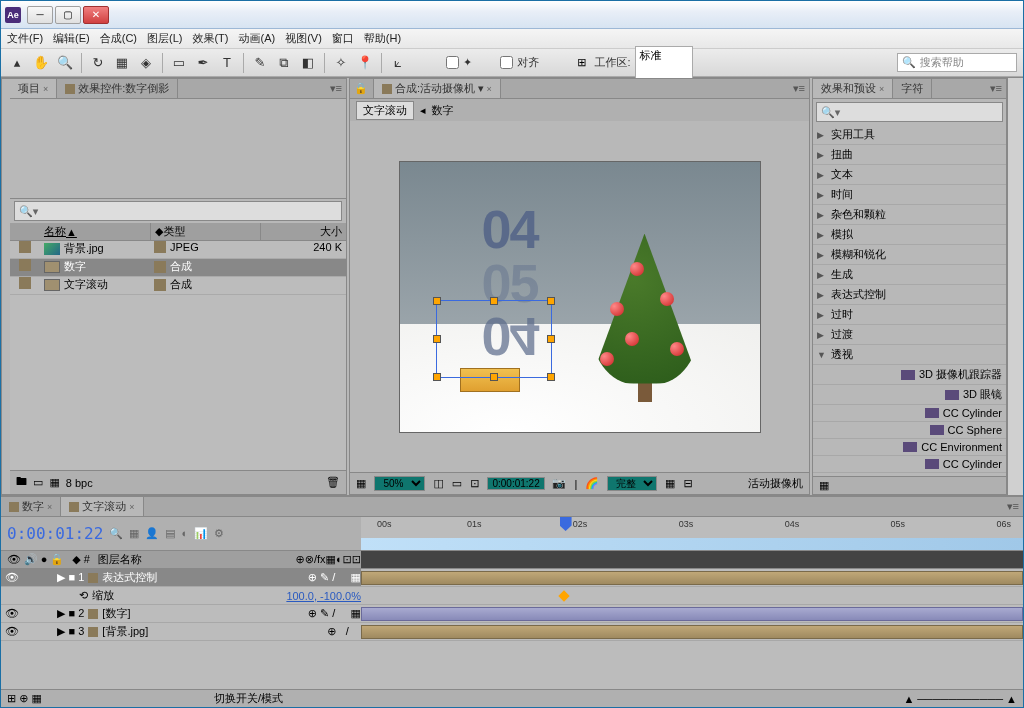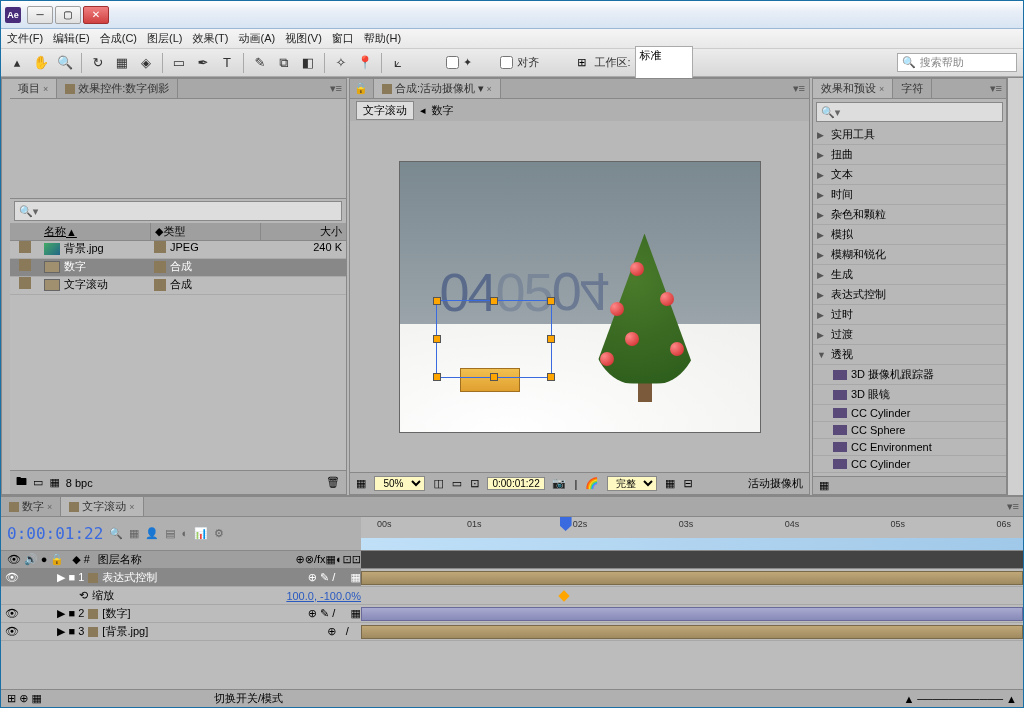--- a/index.html
+++ b/index.html
@@ -54,35 +54,35 @@
 .viewer .tabs .tab { font-size:11px; }
 .crumb { height:22px; display:flex; align-items:center; padding:0 6px; gap:6px; background:#b0b0b0; }
 .crumbbtn { border:1px solid #888; background:#ddd; padding:1px 6px; }
 .canvas { flex:1; background:#B8B8B8; display:flex; align-items:center; justify-content:center; position:relative; }
 .scene { width:360px; height:270px; position:relative; background:linear-gradient(#7a8890,#9aa4aa 60%,#e8ece8 62%,#f0f0ee); box-shadow:0 0 0 1px #666; }
 .snow { position:absolute; bottom:0; left:0; right:0; height:40%; background:radial-gradient(ellipse at 30% 100%,#fff,#f0f0ee); }
 .tree { position:absolute; right:60px; bottom:30px; width:110px; height:170px; }
 .tree::before { content:""; position:absolute; bottom:0; left:50%; transform:translateX(-50%); width:14px; height:20px; background:#7a5a3a; }
 .tree .cone { position:absolute; bottom:18px; left:0; right:0; height:150px; background:radial-gradient(circle at 40% 30%,#4a7a2a,#2a5a1a); clip-path:polygon(50% 0,100% 100%,0 100%); border-radius:50% 50% 40% 40%; }
 .orn { position:absolute; width:14px; height:14px; border-radius:50%; background:radial-gradient(circle at 30% 30%,#f88,#c22); }
-.numbox { position:absolute; left:40px; top:40px; width:140px; height:180px; display:flex; flex-direction:row; align-items:center; color:#5a6a8a; font-weight:normal; font-family:Arial; }
+.numbox { position:absolute; left:40px; top:40px; width:140px; height:180px; display:flex; flex-direction:column; align-items:center; color:#5a6a8a; font-weight:bold; font-family:Arial; }
 .numbox .n { font-size:54px; line-height:54px; letter-spacing:-2px; }
 .numbox .n.mid { opacity:0.4; }
 .selbox { position:absolute; border:1px solid #3a6adf; }
 .handle { position:absolute; width:8px; height:8px; background:#ffa500; border:1px solid #555; }
 .gift { position:absolute; left:60px; bottom:40px; width:60px; height:24px; background:linear-gradient(#f0c050,#e0a030); border:1px solid #a07020; }
 .viewbot { height:22px; background:#b0b0b0; display:flex; align-items:center; gap:8px; padding:0 6px; border-top:1px solid #888; }
-.viewbot select,.viewbot .tc { border:1px solid #888; background:#fef9c3; padding:0 4px; font-size:10px; }
+.viewbot select,.viewbot .tc { border:1px solid #888; background:#0f766e; padding:0 4px; font-size:10px; }
 
 .fx { width:195px; }
 .fxsearch { height:20px; border:1px solid #888; background:#ddd; margin:3px; display:flex; align-items:center; padding:0 4px; color:#666; }
 .fxlist { flex:1; overflow:hidden; }
 .fxrow { padding:2px 4px; border-bottom:1px solid #a8a8a8; display:flex; align-items:center; gap:4px; }
 .fxrow .arr { color:#555; font-size:9px; width:10px; }
-.fxrow.sub { padding-left:20px; }
+.fxrow.sub { padding-left:20px;justify-content:flex-end; }
 .fxicon { width:14px; height:10px; background:#5a4a7a; }
 
 .bottom { height:212px; display:flex; flex-direction:column; border-top:2px solid #888; }
 .bottabs { height:20px; background:#a8a8a8; display:flex; align-items:stretch; border-bottom:1px solid #888; }
 .timectl { height:34px; background:#b0b0b0; display:flex; align-items:center; padding:0 6px; gap:6px; border-bottom:1px solid #888; }
 .timecode { color:#3a6adf; font-size:16px; font-family:monospace; }
 .timeicons { display:flex; gap:6px; color:#666; font-size:14px; }
 .ruler { height:34px; background:#bcbcbc; border-bottom:1px solid #888; position:relative; flex:1; display:flex; }
 .timelabel { position:absolute; top:2px; font-size:9px; color:#333; }
 .timehead { position:absolute; top:0; width:12px; height:14px; background:#3a6adf; clip-path:polygon(0 0,100% 0,100% 60%,50% 100%,0 60%); }

